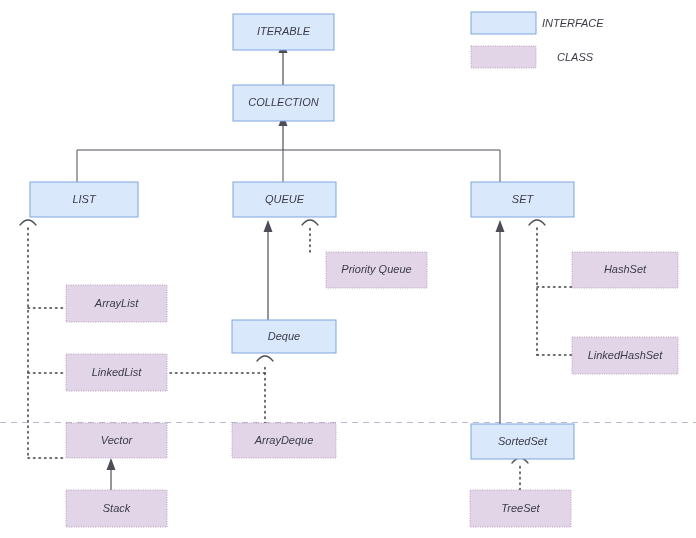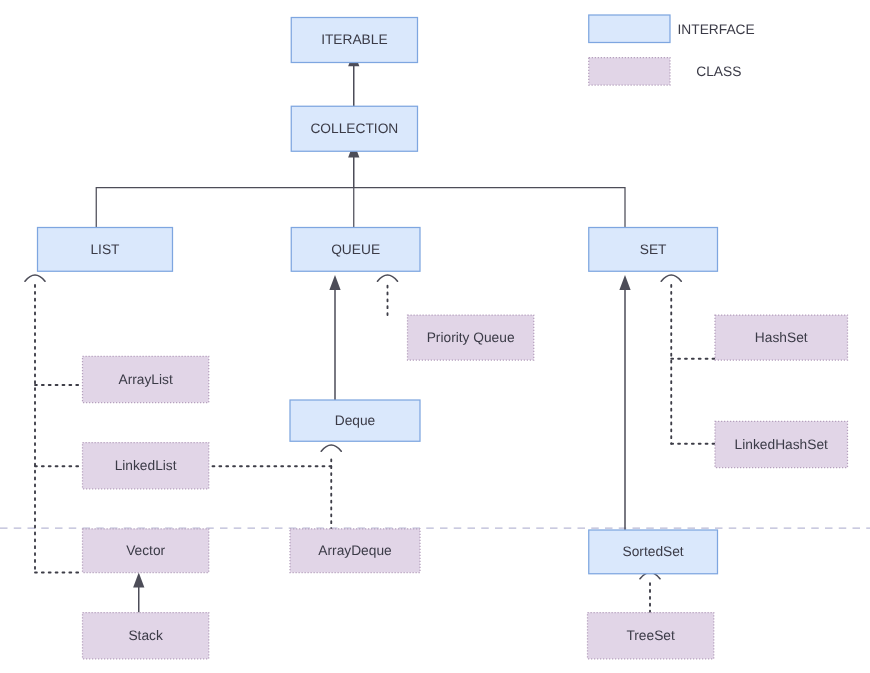--- a/index.html
+++ b/index.html
@@ -11,20 +11,21 @@
   body {
     width: 696px;
     height: 538px;
     font-family: "Liberation Sans", sans-serif;
     overflow: hidden;
   }
   #diagram-root {
     position: relative;
     width: 696px;
     height: 538px;
+    font-style: italic;
   }
   svg#diagram {
     display: block;
     width: 696px;
     height: 538px;
   }
   .iface-box {
     fill: #dae8fc;
     stroke: #7ea6e0;
     stroke-width: 1;

